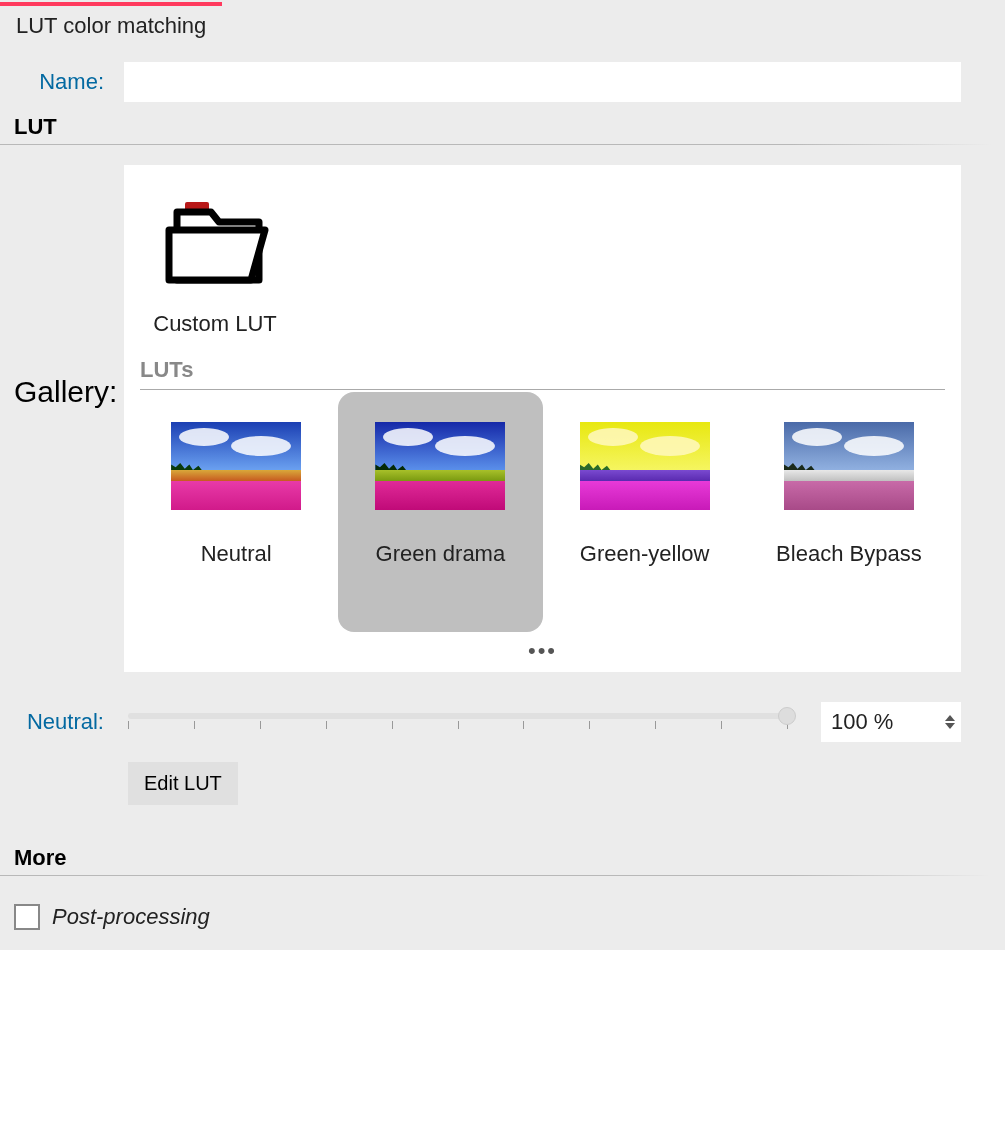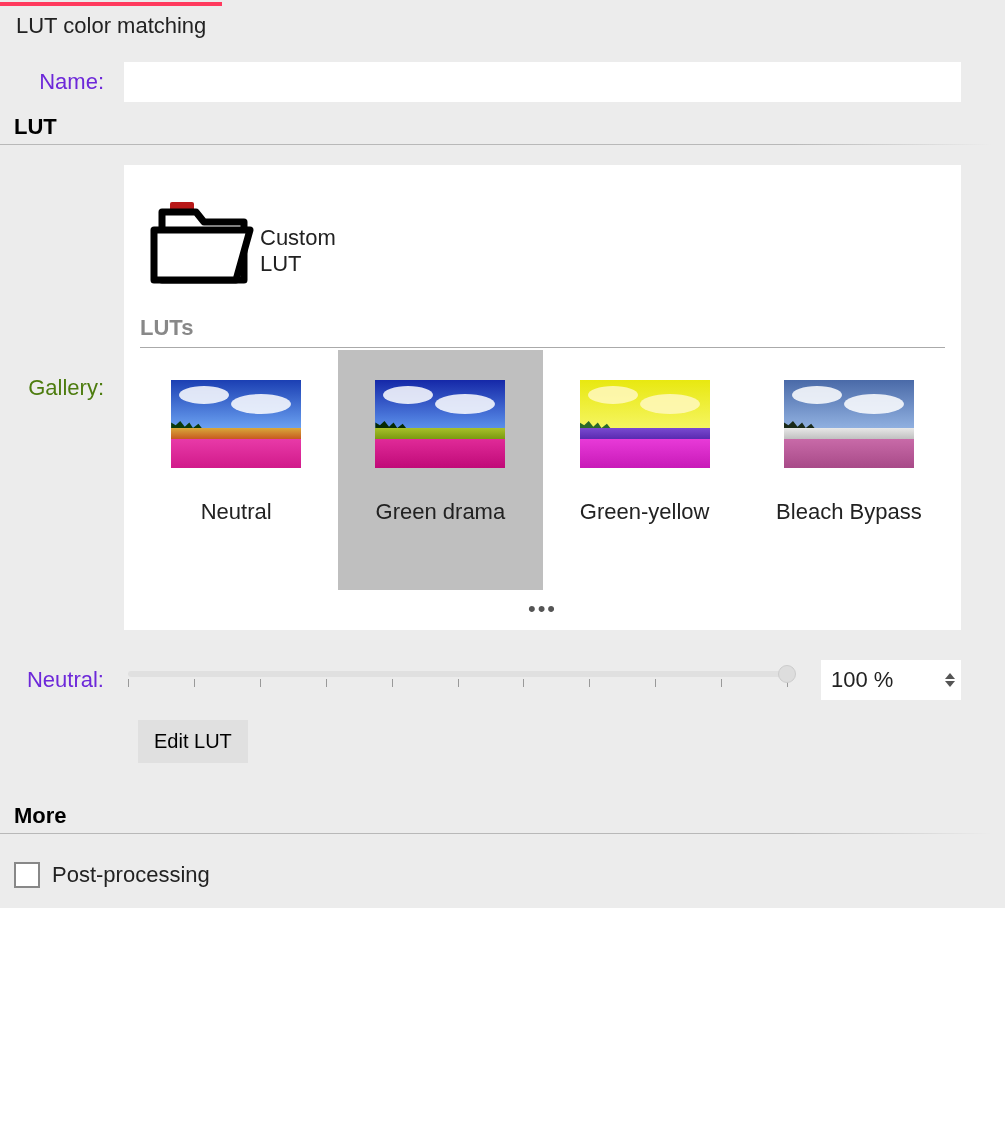--- a/index.html
+++ b/index.html
@@ -50,21 +50,21 @@
   .row {
     display: flex;
     align-items: center;
     padding: 14px 14px 6px 14px;
     gap: 20px;
   }
   .row-label {
     width: 90px;
     text-align: right;
     font-size: 22px;
-    color: #6d28d9;
+    color: #0369a1;
     flex-shrink: 0;
   }
   .name-input {
     flex: 1;
     height: 40px;
     background: #fff;
     border: 1px solid #fff;
     font-size: 20px;
     padding: 4px 8px;
     margin-right: 30px;
@@ -89,34 +89,35 @@
   }
   .gallery-row {
     display: flex;
     align-items: flex-start;
     padding: 20px 14px 6px 14px;
     gap: 20px;
   }
   .gallery-label {
     width: 90px;
     text-align: right;
-    font-size: 22px;
-    color: #4d7c0f;
+    font-size: 30px;
+    color: #000000;
     flex-shrink: 0;
     padding-top: 210px;
   }
   .gallery-box {
     flex: 1;
     background: #fff;
     margin-right: 30px;
     padding: 25px 10px 6px 10px;
     position: relative;
   }
   .custom-lut {
     display: flex;
+    flex-direction: column;
     align-items: center;
     width: 150px;
     margin-left: 6px;
     cursor: pointer;
   }
   .custom-lut-label {
     margin-top: 16px;
     font-size: 22px;
   }
   .luts-header {
@@ -135,20 +136,21 @@
     flex: 1;
     display: flex;
     flex-direction: column;
     align-items: center;
     padding: 30px 8px 40px 8px;
     cursor: pointer;
     min-height: 240px;
   }
   .lut-item.selected {
     background: #bfbfbf;
+    border-radius: 16px;
   }
   .lut-thumb {
     width: 130px;
     height: 88px;
     position: relative;
     overflow: hidden;
   }
   .lut-label {
     margin-top: 30px;
     font-size: 22px;
@@ -231,34 +233,34 @@
   .arrow {
     width: 0; height: 0;
     border-left: 5px solid transparent;
     border-right: 5px solid transparent;
     cursor: pointer;
   }
   .arrow.up { border-bottom: 6px solid #555; }
   .arrow.down { border-top: 6px solid #555; }
   .edit-btn-row {
     padding: 14px 14px 6px 128px;
-    margin-left: 10px;
   }
   .edit-btn {
     background: #e0e0e0;
     border: none;
     padding: 10px 16px;
     font-size: 20px;
     cursor: pointer;
   }
   .check-row {
     display: flex;
     align-items: center;
     padding: 14px 0 0 14px;
     gap: 12px;
+    font-style: italic;
   }
   .check {
     width: 26px;
     height: 26px;
     border: 2px solid #888;
     background: #fff;
     cursor: pointer;
     flex-shrink: 0;
   }
   .check-label {

